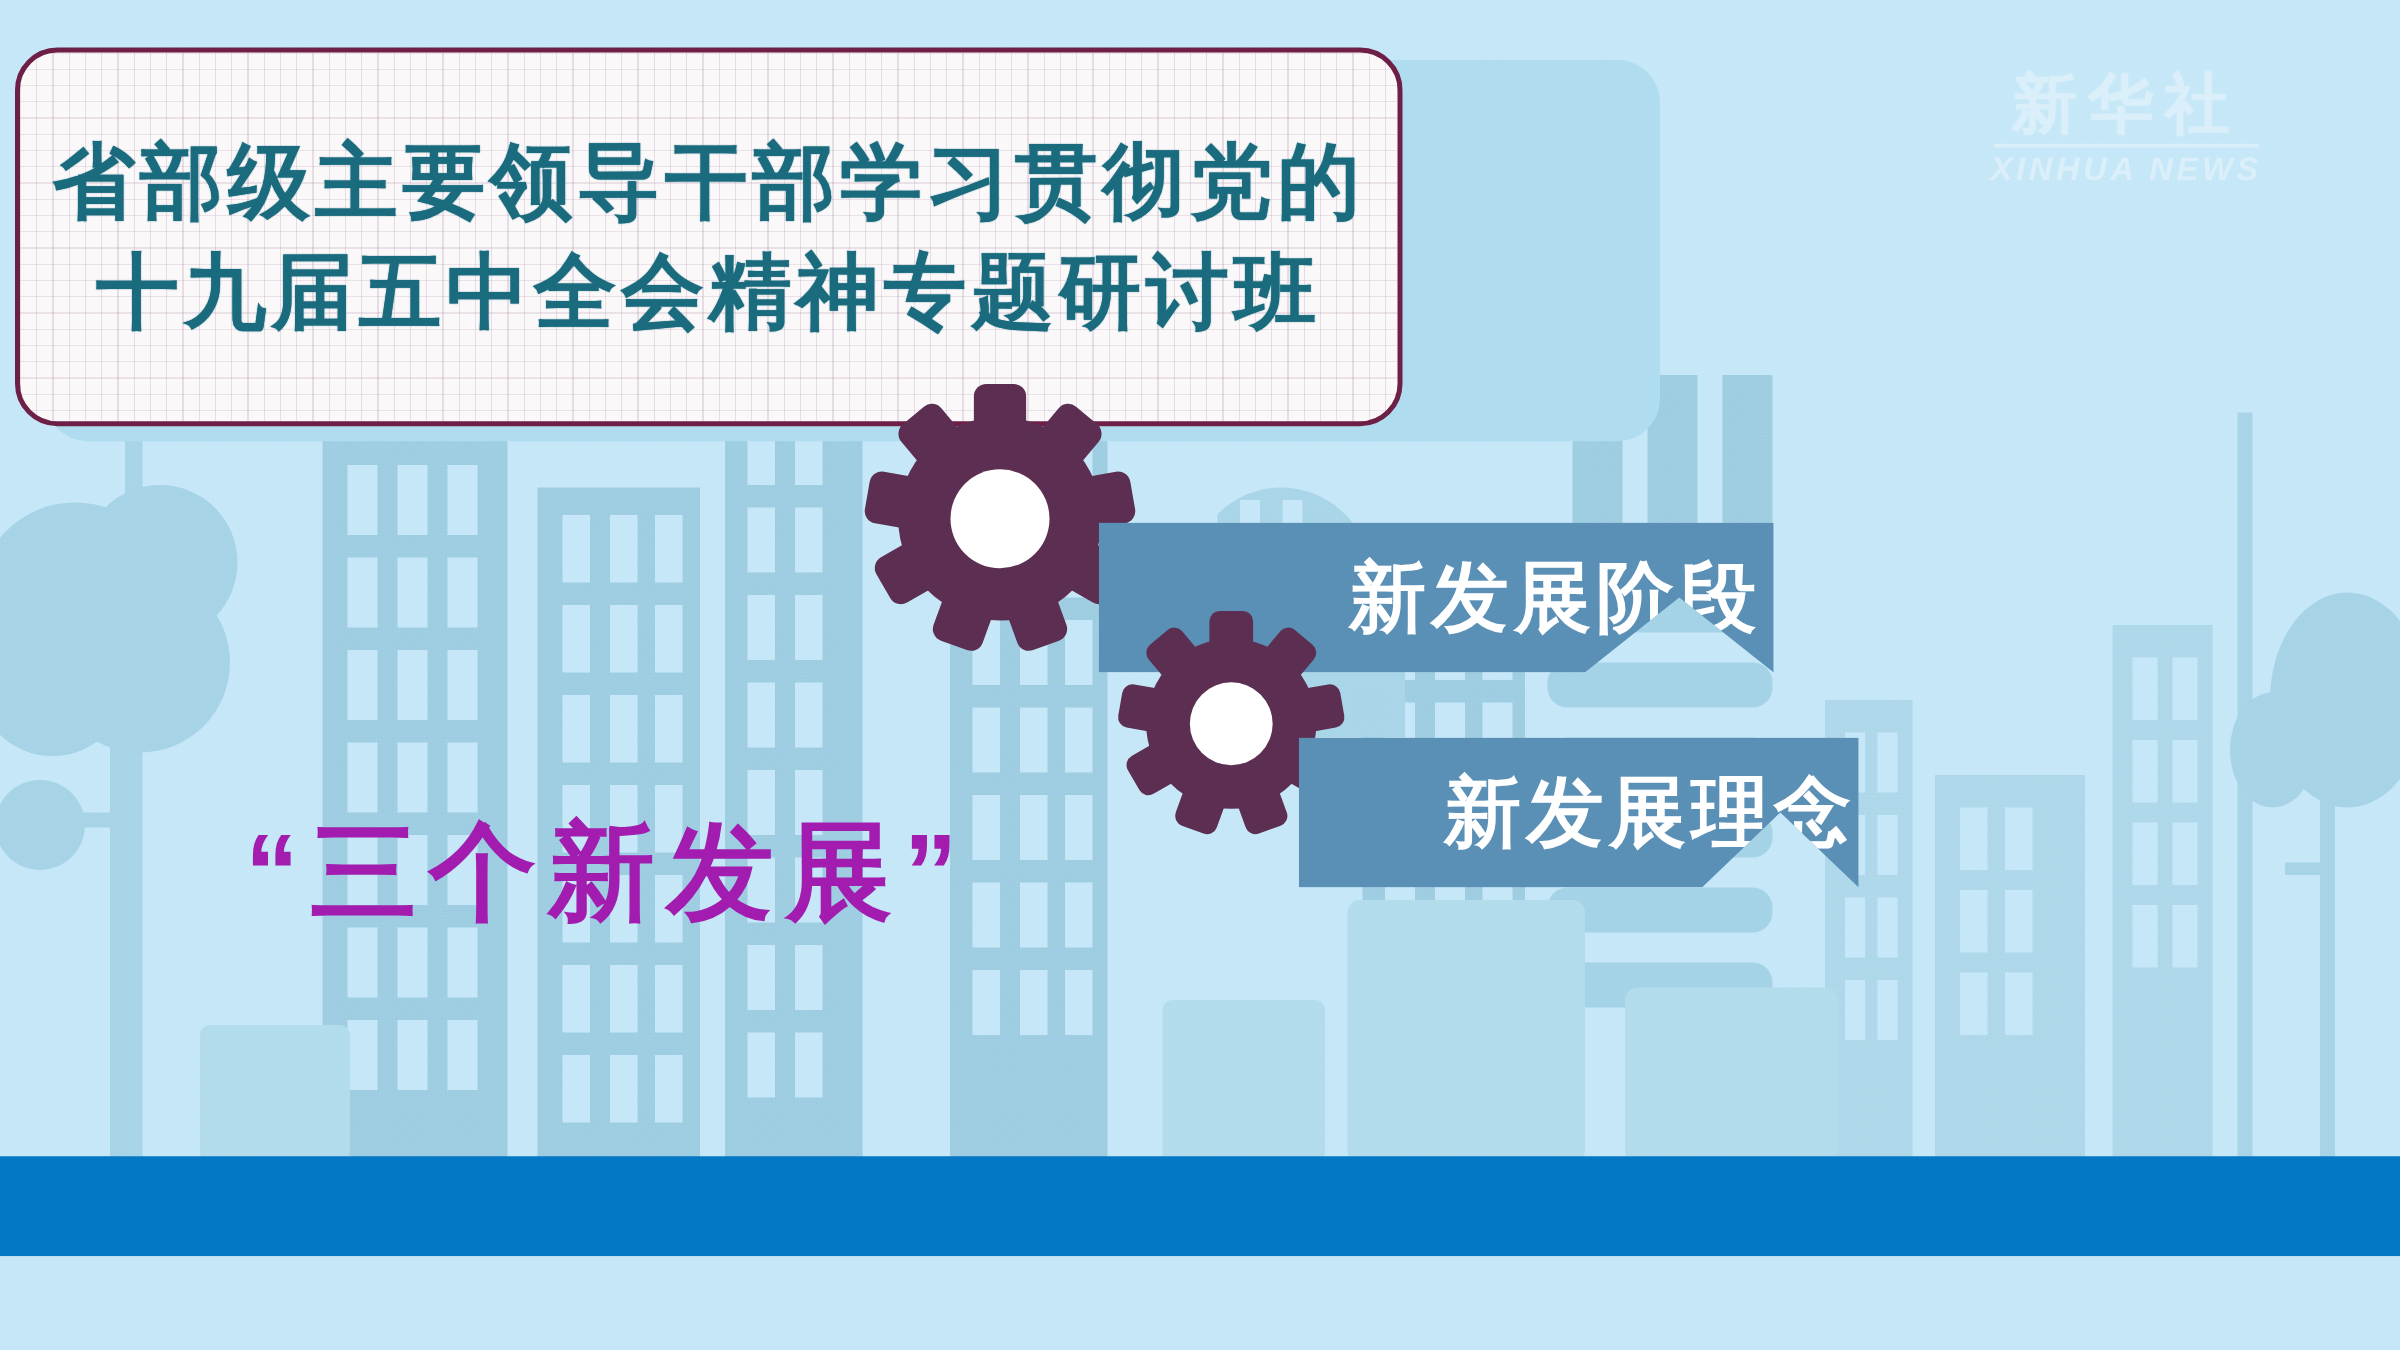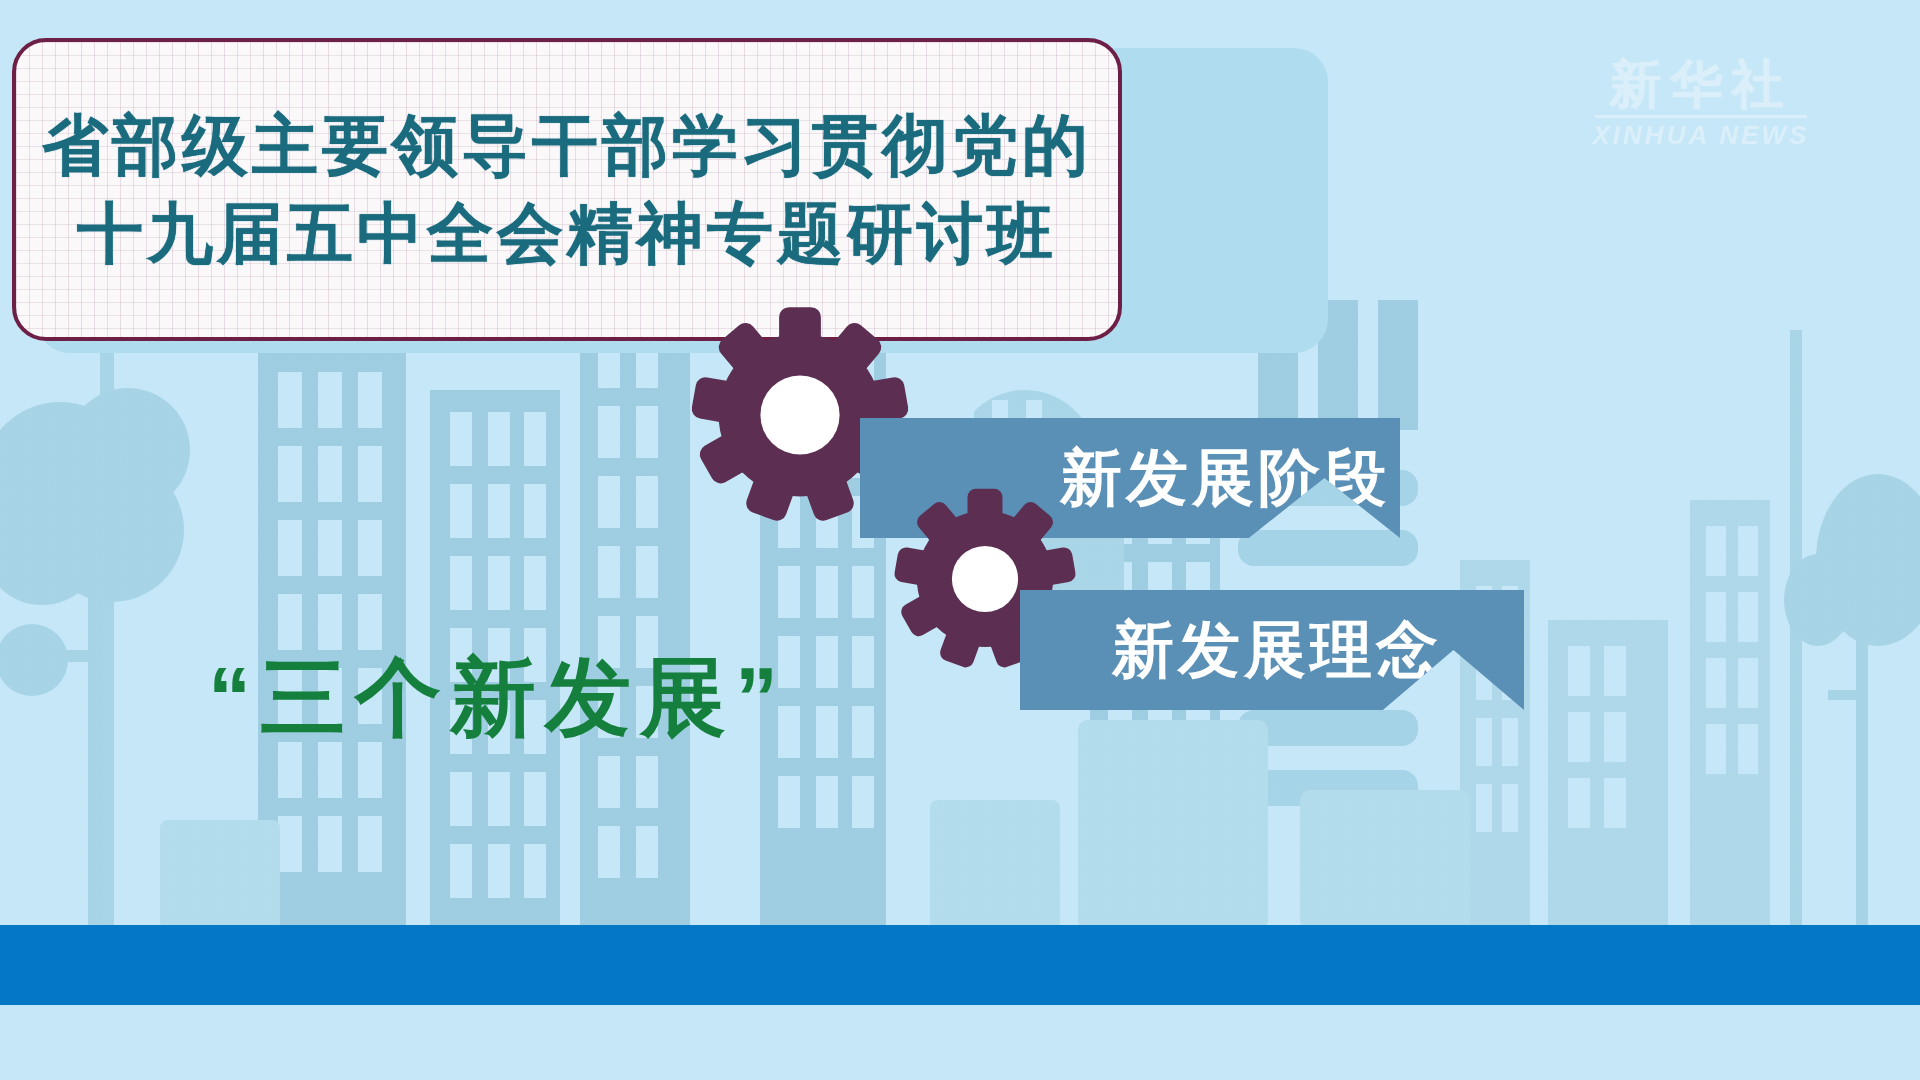--- a/index.html
+++ b/index.html
@@ -112,56 +112,57 @@
     font-size: 26px;
     font-weight: bold;
     font-style: italic;
     letter-spacing: 3px;
     line-height: 1;
   }
 
   
   .headline {
     position: absolute;
-    left: 208px;
+    left: 196px;
     top: 640px;
-    color: #15803d;
+    color: #a21caf;
     font-size: 86px;
     font-weight: bold;
     letter-spacing: 9px;
     white-space: nowrap;
   }
 
   
   .ribbon {
     position: absolute;
     height: 120px;
     background: #5a8fb6;
     display: flex;
     align-items: center;
     color: #ffffff;
     font-size: 62px;
     font-weight: bold;
     letter-spacing: 4px;
     white-space: nowrap;
     padding-left: 200px;
     box-sizing: border-box;
+    margin-left: 19px;
   }
   .ribbon-1 {
     left: 860px;
     top: 418px;
     width: 540px;
     clip-path: polygon(0 0, 100% 0, 100% 100%, 86% 50%, 72% 100%, 0 100%);
   }
   .ribbon-2 {
     left: 1020px;
     top: 590px;
-    width: 504px;
+    width: 448px;
     clip-path: polygon(0 0, 100% 0, 100% 100%, 86% 50%, 72% 100%, 0 100%);
-    padding-left: 92px;
+    padding-left: 116px;
   }
   .ribbon-label { display: inline-block; }
 
   
   .gear {
     position: absolute;
   }
   .gear-1 { left: 690px; top: 305px; width: 220px; height: 220px; }
   .gear-2 { left: 893px; top: 487px; width: 184px; height: 184px; }
 </style>

